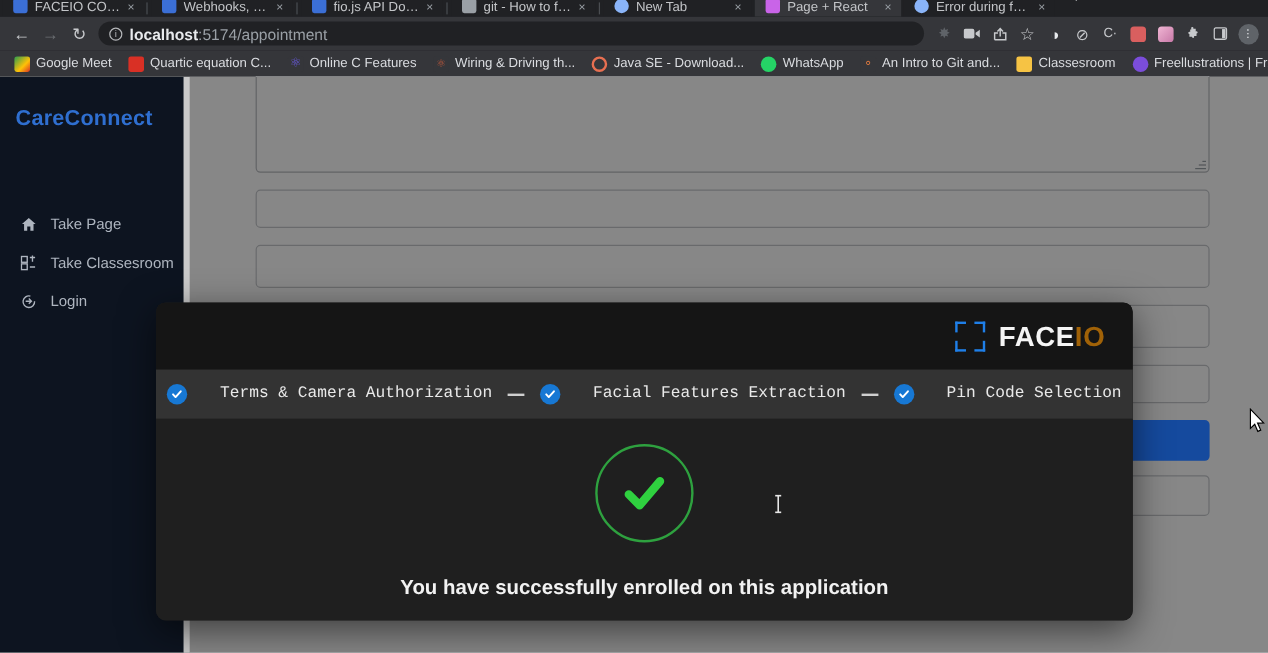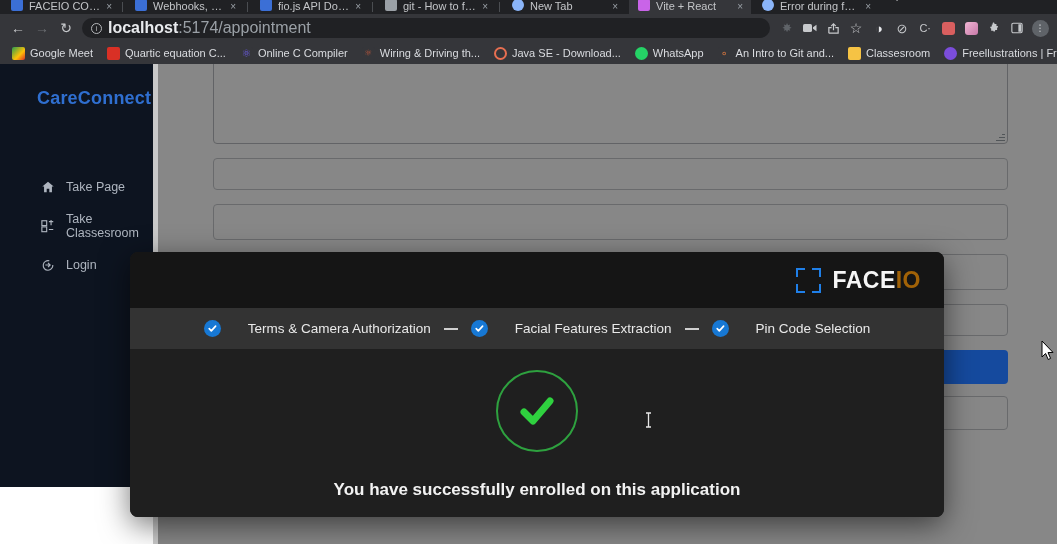--- a/index.html
+++ b/index.html
@@ -53,21 +53,21 @@
   .navbtn.disabled { color: #6c6f73; }
   .omnibox {
     flex: 1 1 auto; height: 20px; background: #202124; border-radius: 10px;
     margin: 0 6px 0 4px; display: flex; align-items: center; padding: 0 9px;
     gap: 6px; max-width: 710px;
   }
   .omnibox .infoic {
     width: 11px; height: 11px; border: 1px solid #b5b7ba; border-radius: 50%;
     font-size: 8px; line-height: 10px; text-align: center; color: #b5b7ba; flex: 0 0 11px;
   }
-  .urltext { font-size: 16px; color: #9aa0a6; white-space: nowrap; }
+  .urltext { font-size: 13px; color: #9aa0a6; white-space: nowrap; }
   .urltext b { color: #e8eaed; font-weight: 600; }
   .tb-right { display: flex; align-items: center; gap: 1px; margin-left: auto; }
   .tbic {
     width: 22px; height: 22px; display: flex; align-items: center; justify-content: center;
     color: #c7c9cc; font-size: 12px; flex: 0 0 22px;
   }
   .ext-sq { width: 13px; height: 13px; border-radius: 3px; display: block; }
   .avatar-c {
     width: 17px; height: 17px; border-radius: 50%; background: #5f6368;
     color: #e8eaed; font-size: 9px; display: flex; align-items: center; justify-content: center;
@@ -83,22 +83,22 @@
     font-size: 11px; color: #dadce0; white-space: nowrap; flex: 0 0 auto;
   }
   .bm .bmic { width: 13px; height: 13px; flex: 0 0 13px; border-radius: 2px; }
 
   
   .page {
     position: absolute; top: 64px; left: 0; width: 1057px; height: 480px;
     background: #fff; overflow: hidden;
   }
   .sidebar {
-    position: absolute; top: 0; left: 0; width: 153px; height: 423px;
-    background: #0d1420; z-index: 3; padding-left: 24px;
+    position: absolute; top: 0; left: 0; width: 153px; height: 480px;
+    background: #0d1420; z-index: 3;
   }
   .brand {
     color: #2f6fd0; font-size: 18px; font-weight: bold; letter-spacing: .2px;
     padding: 24px 0 0 13px;
   }
   .navlist { margin-top: 62px; display: flex; flex-direction: column; }
   .navitem {
     display: flex; align-items: center; gap: 11px; padding: 9px 0 9px 17px;
     color: #aeb5bf; font-size: 12.5px;
   }
@@ -162,21 +162,21 @@
   .fio-brackets .c3 { bottom:0; left:0; border-right:none; border-top:none; }
   .fio-brackets .c4 { bottom:0; right:0; border-left:none; border-top:none; }
   .fio-word { font-size: 23px; font-weight: bold; letter-spacing: .5px; }
   .fio-word .w { color: #f5f5f5; }
   .fio-word .b { color: #a16207; }
 
   .steps {
     height: 41px; background: #333333; display: flex; align-items: center;
     justify-content: center; gap: 13px;
   }
-  .step { display: flex; align-items: center; gap: 27px; }
+  .step { display: flex; align-items: center; gap: 27px; font-family: Liberation Mono, monospace; }
   .step .chk {
     width: 17px; height: 17px; border-radius: 50%; background: #1778d4;
     display: flex; align-items: center; justify-content: center; flex: 0 0 17px;
   }
   .step .slabel { color: #e9e9e9; font-size: 13.5px; }
   .dash { width: 14px; height: 2px; background: #cfcfcf; }
 
   .modal-body {
     height: 168px; background: #1f1f1f; display: flex; flex-direction: column;
     align-items: center; justify-content: flex-start; padding-top: 21px;
@@ -225,21 +225,21 @@
       <span class="tclose">×</span>
     </div>
     <div class="tab-sep" style="left:499px"></div>
     <div class="tab inactive" style="left:503px;width:123px;">
       <span class="favicon" style="background:#8ab4f8;border-radius:50%"></span>
       <span class="tlabel">New Tab</span>
       <span class="tclose">×</span>
     </div>
     <div class="tab active" style="left:629px;width:122px;">
       <span class="favicon" style="background:#c964e8"></span>
-      <span class="tlabel">Vite + React</span>
+      <span class="tlabel">Page + React</span>
       <span class="tclose">×</span>
     </div>
     <div class="tab inactive" style="left:753px;width:126px;">
       <span class="favicon" style="background:#8ab4f8;border-radius:50%"></span>
       <span class="tlabel">Error during fac...</span>
       <span class="tclose">×</span>
     </div>
     <div class="newtab-btn">+</div>
     <div class="winbtns">−</div>
   </div>
@@ -297,21 +297,21 @@
     <div class="bm">
         <span class="bmic" style="background:linear-gradient(135deg,#2a9d4f,#ffc107 60%,#d93025)"></span>
         <span>Google Meet</span>
       </div>
     <div class="bm">
         <span class="bmic" style="background:#d93025"></span>
         <span>Quartic equation C...</span>
       </div>
     <div class="bm">
         <span class="bmic" style="background:#35363a;color:#6c5ce7;font-size:11px;text-align:center;line-height:13px">⚛</span>
-        <span>Online C Compiler</span>
+        <span>Online C Features</span>
       </div>
     <div class="bm">
         <span class="bmic" style="background:#35363a;color:#c0583b;font-size:9px;text-align:center;line-height:13px">⚛</span>
         <span>Wiring &amp; Driving th...</span>
       </div>
     <div class="bm">
         <span class="bmic" style="border:2px solid #e76f51;border-radius:50%"></span>
         <span>Java SE - Download...</span>
       </div>
     <div class="bm">

